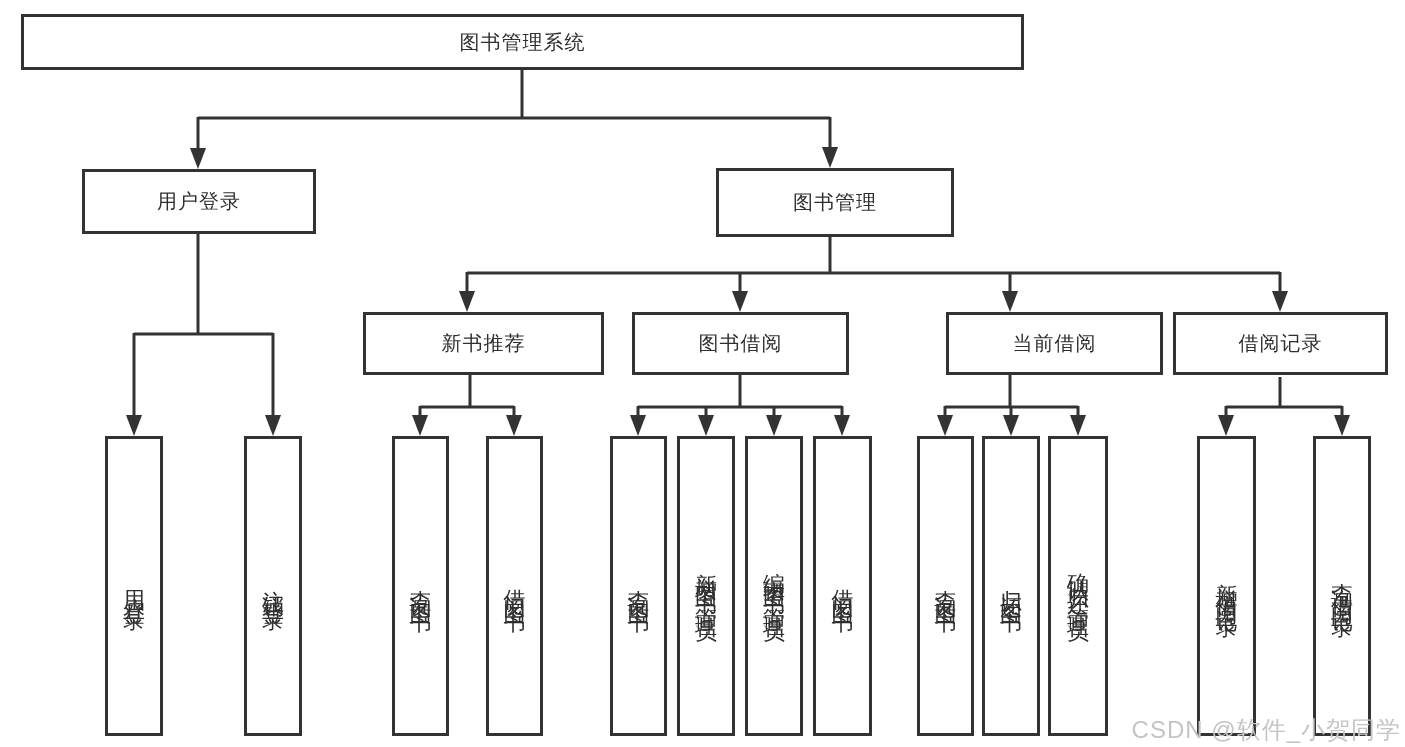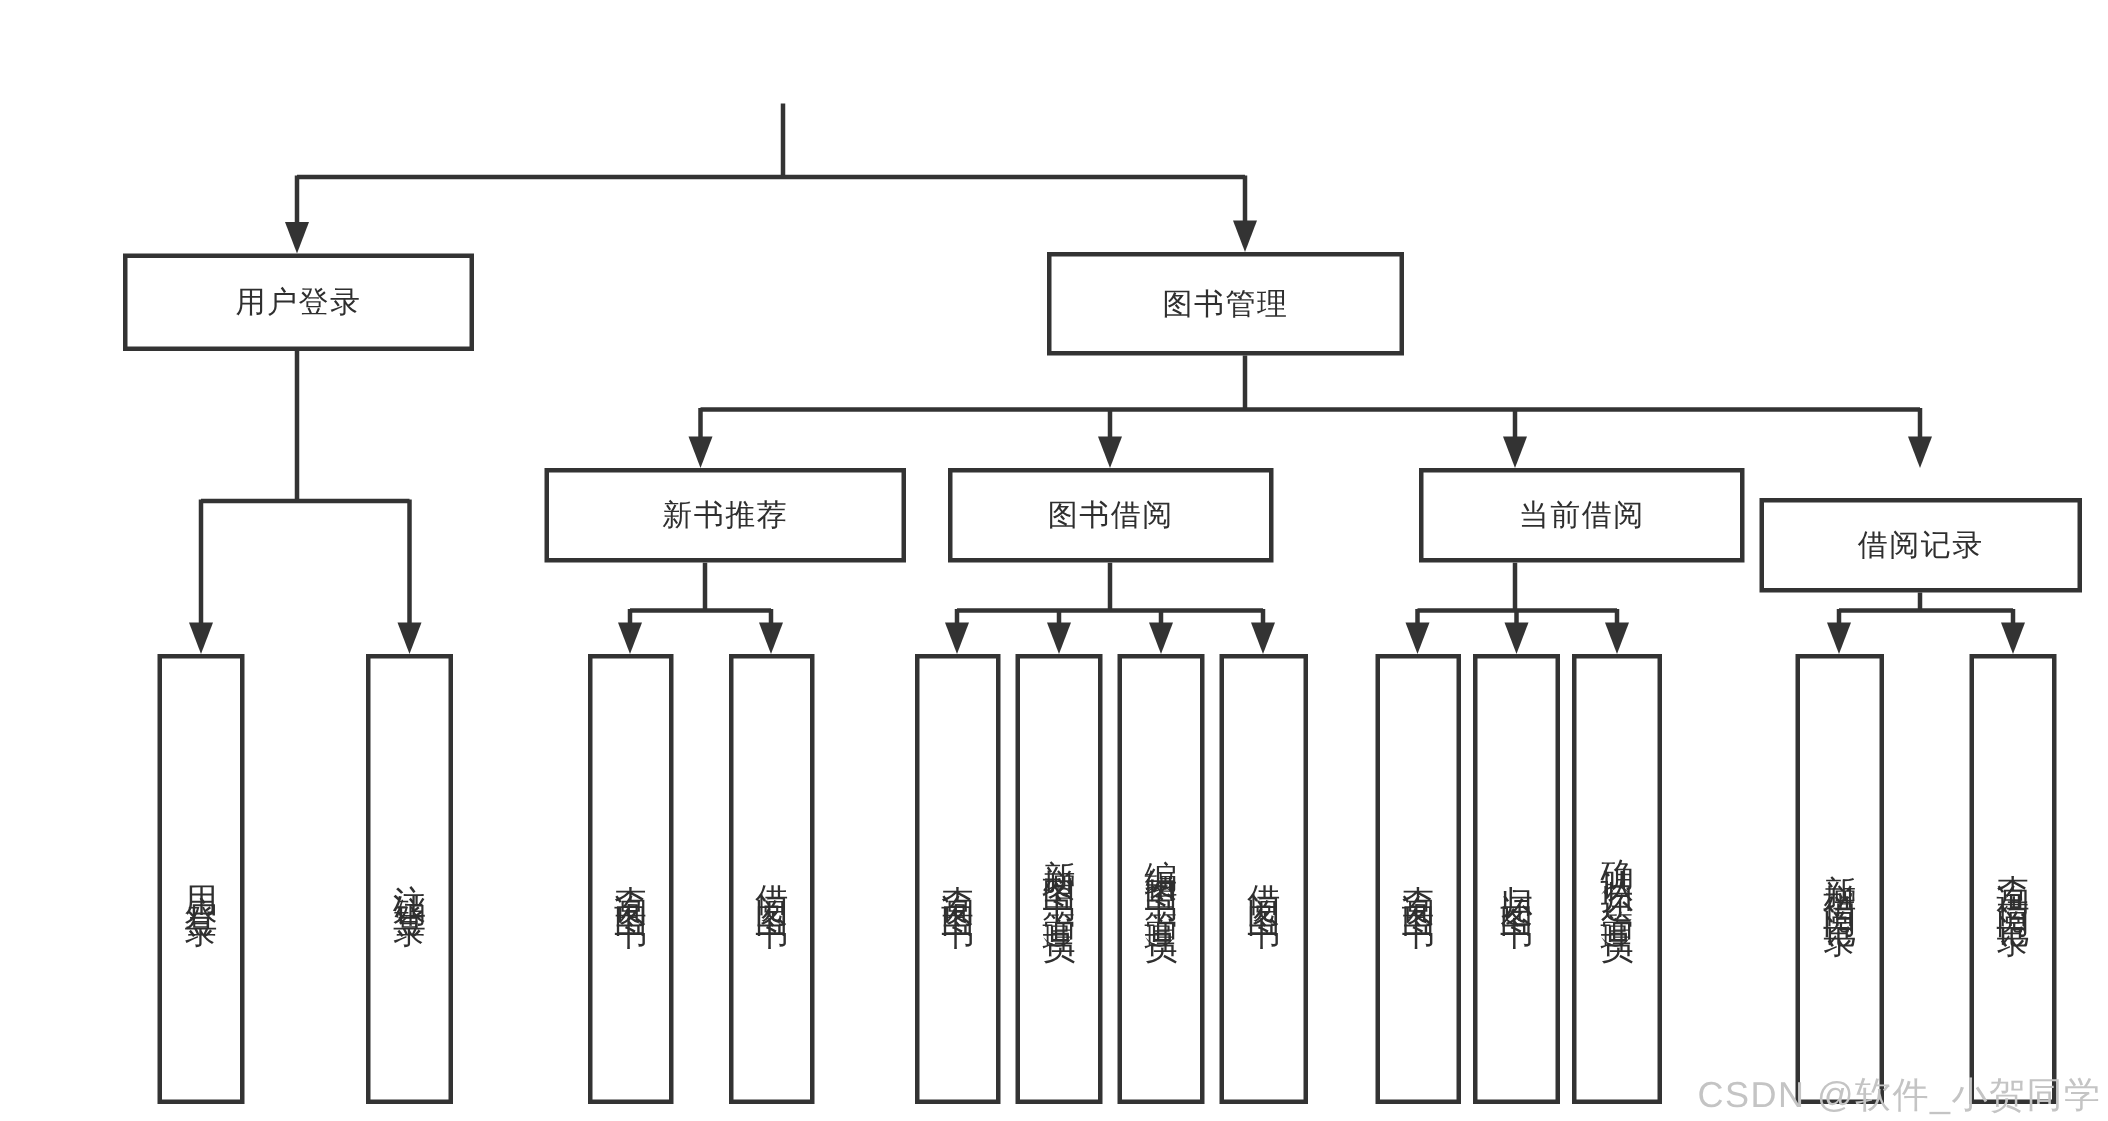--- a/index.html
+++ b/index.html
@@ -23,25 +23,25 @@
   .v{
     writing-mode:vertical-rl;
     text-orientation:mixed;
     font-size:22px;
     letter-spacing:7px;
     line-height:1;
   }
   
   #n-root{left:21px;top:14px;width:1003px;height:56px;}
   #n-login{left:82px;top:169px;width:234px;height:65px;}
-  #n-mgmt{left:698px;top:168px;width:238px;height:69px;text-align:right;}
+  #n-mgmt{left:716px;top:168px;width:238px;height:69px;text-align:right;}
   #n-newbook{left:363px;top:312px;width:241px;height:63px;}
   #n-borrow{left:632px;top:312px;width:217px;height:63px;}
   #n-current{left:902px;top:312px;width:217px;height:63px;margin-left:44px;}
-  #n-records{left:1173px;top:312px;width:215px;height:63px;margin-top:20px;}
+  #n-records{left:1173px;top:312px;width:215px;height:63px;}
   .leaf{top:436px;height:300px;}
   #n-l1a{left:105px;width:58px;}
   #n-l1b{left:244px;width:58px;}
   #n-l2a{left:392px;width:57px;}
   #n-l2b{left:486px;width:57px;}
   #n-l3a{left:610px;width:57px;}
   #n-l3b{left:677px;width:58px;}
   #n-l3c{left:745px;width:58px;}
   #n-l3d{left:813px;width:59px;}
   #n-l4a{left:917px;width:57px;}
@@ -123,20 +123,21 @@
       <polygon points="766,415 782,415 774,436"></polygon>
       <polygon points="834,415 850,415 842,436"></polygon>
       <polygon points="937,415 953,415 945,436"></polygon>
       <polygon points="1003,415 1019,415 1011,436"></polygon>
       <polygon points="1070,415 1086,415 1078,436"></polygon>
       <polygon points="1218,415 1234,415 1226,436"></polygon>
       <polygon points="1334,415 1350,415 1342,436"></polygon>
     </g>
   </svg>
 
+  <div class="box h" id="n-root">图书管理系统</div>
 
   <div class="box h" id="n-login">用户登录</div>
   <div class="box h" id="n-mgmt">图书管理</div>
 
   <div class="box h" id="n-newbook">新书推荐</div>
   <div class="box h" id="n-borrow">图书借阅</div>
   <div class="box h" id="n-current">当前借阅</div>
   <div class="box h" id="n-records">借阅记录</div>
 
   <div class="box v leaf" id="n-l1a">用户登录</div>

